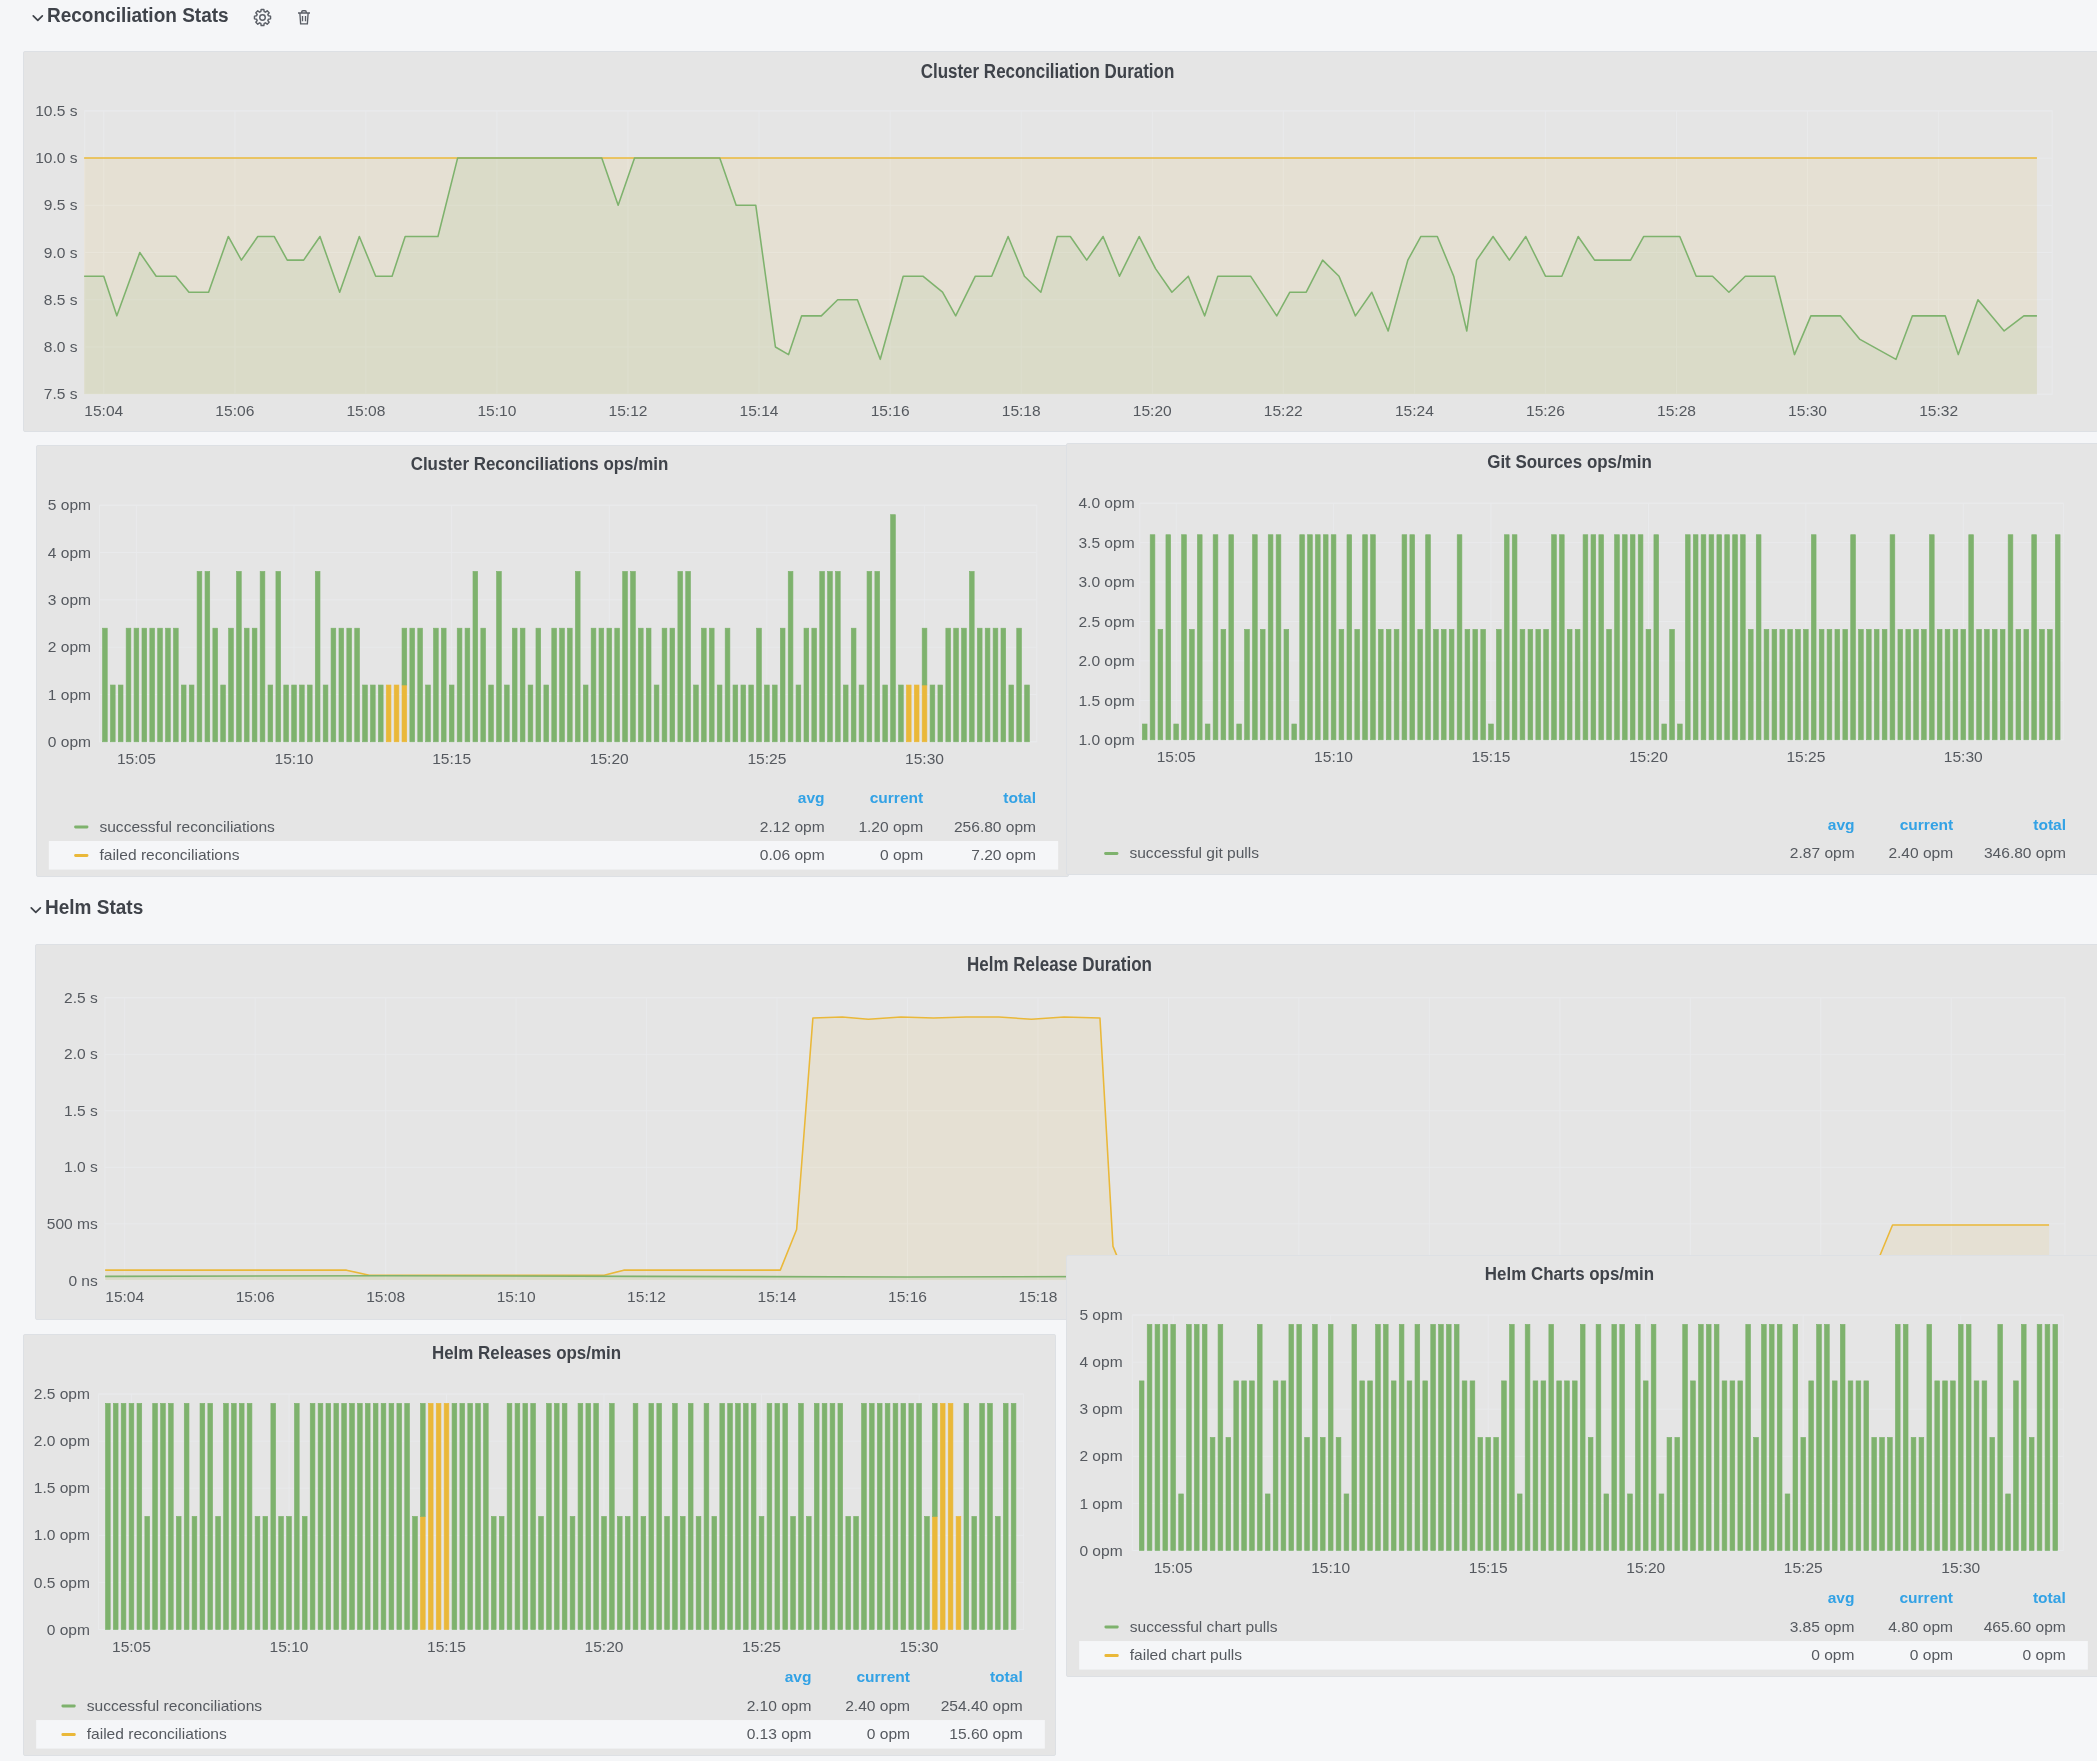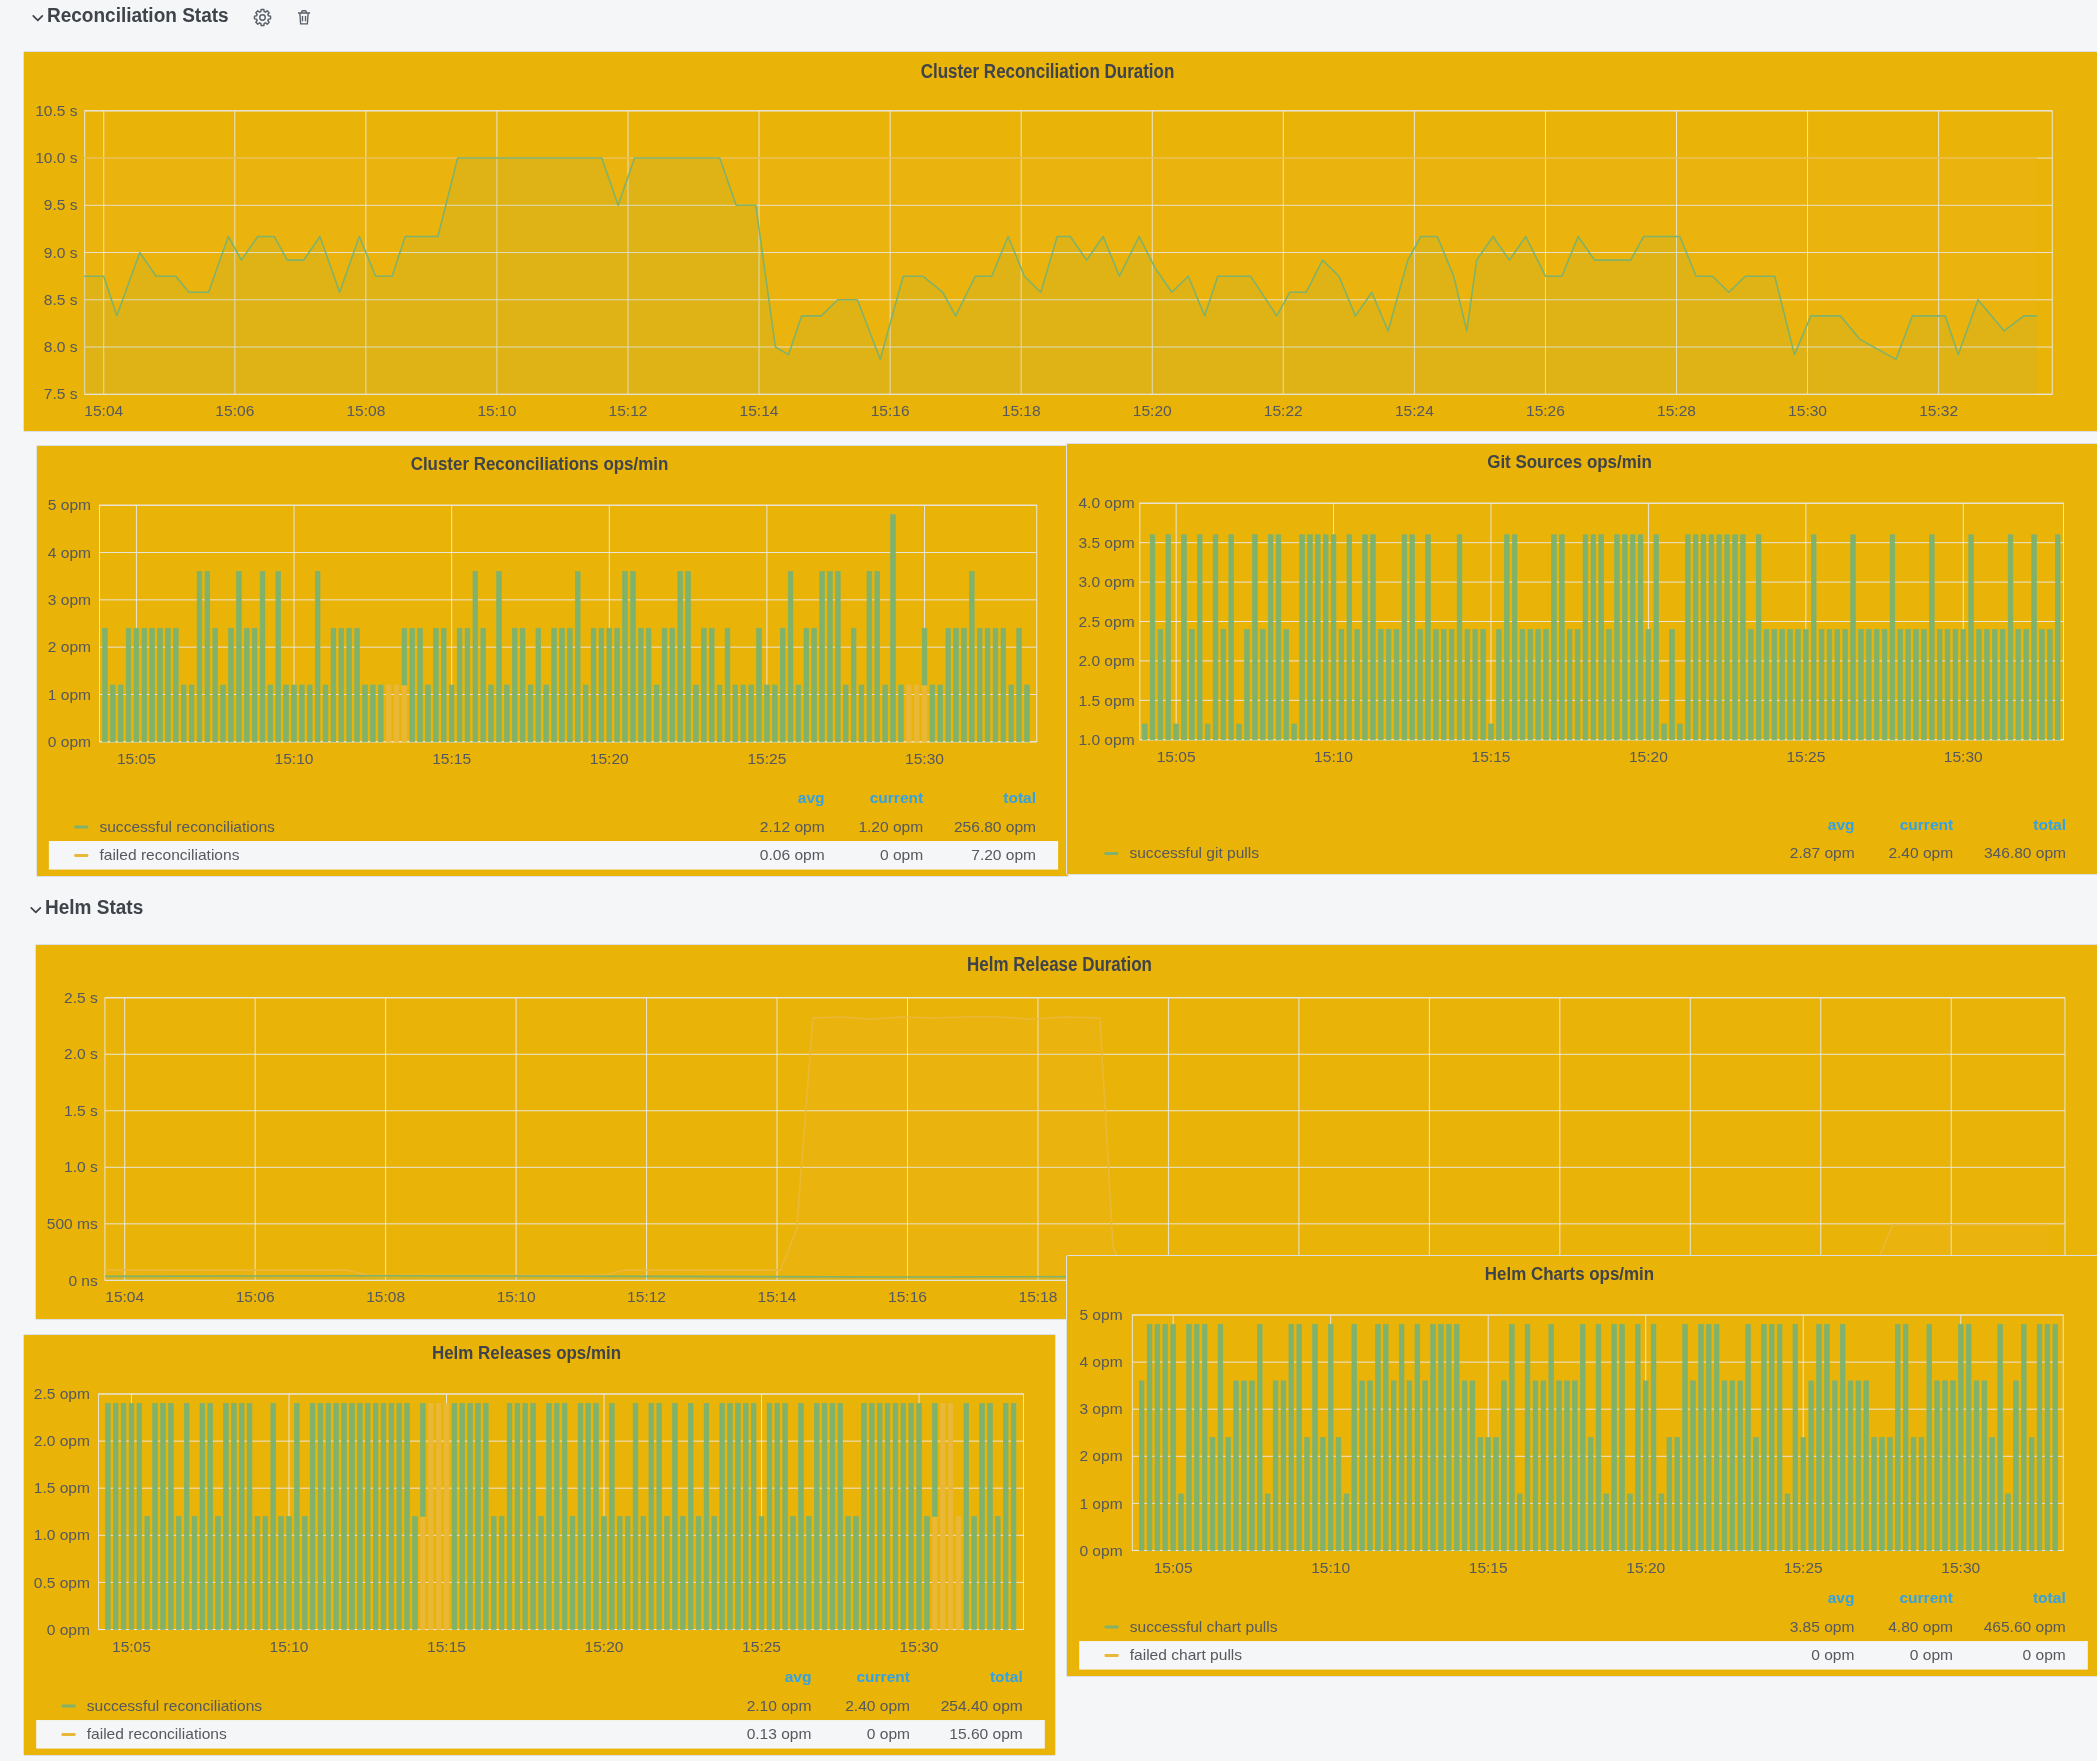--- a/index.html
+++ b/index.html
@@ -1,17 +1,17 @@
 <!DOCTYPE html>
 <html style="font-size:10.4px"><head><meta charset="utf-8"><title>Dashboard</title>
 <style>
 * { margin:0; padding:0; box-sizing:border-box; }
 html,body { width:2097px; height:1761px; background:#f5f6f8; font-family:"Liberation Sans",sans-serif; }
 .stage { position:relative; width:2097px; height:1761px; overflow:hidden;margin-left:12px; }
-.panel { position:absolute; background:#eab308; border:1px solid #dde0e4; border-radius:1.9px; }
+.panel { position:absolute; background:#e5e5e5; border:1px solid #dde0e4; border-radius:1.9px; }
 .ptitle { position:absolute; left:0; right:0; top:8.4px; text-align:center; font-size:18px; font-weight:700; color:#3f434a; transform:translateX(-13px) scaleX(0.94); }
 .ptitle-lg { top:7.8px; font-size:19.5px; transform:translateX(-13px) scaleX(0.87); }
 svg text { font-family:"Liberation Sans",sans-serif; }
 </style></head>
 <body>
 <div class="stage">
 <svg width="15.6" height="15.6" viewBox="0 0 24 24" style="position:absolute;left:18px;top:9.7px">
       <path d="M5 9 L12 16 L19 9" fill="none" stroke="#3f434a" stroke-width="2.6" stroke-linecap="round" stroke-linejoin="round"></path>
     </svg>
     <div style="position:absolute;left:35px;top:3.9px;font-size:20px;font-weight:700;color:#3f434a;white-space:nowrap;transform:scaleX(0.95);transform-origin:0 0">Reconciliation Stats</div>

